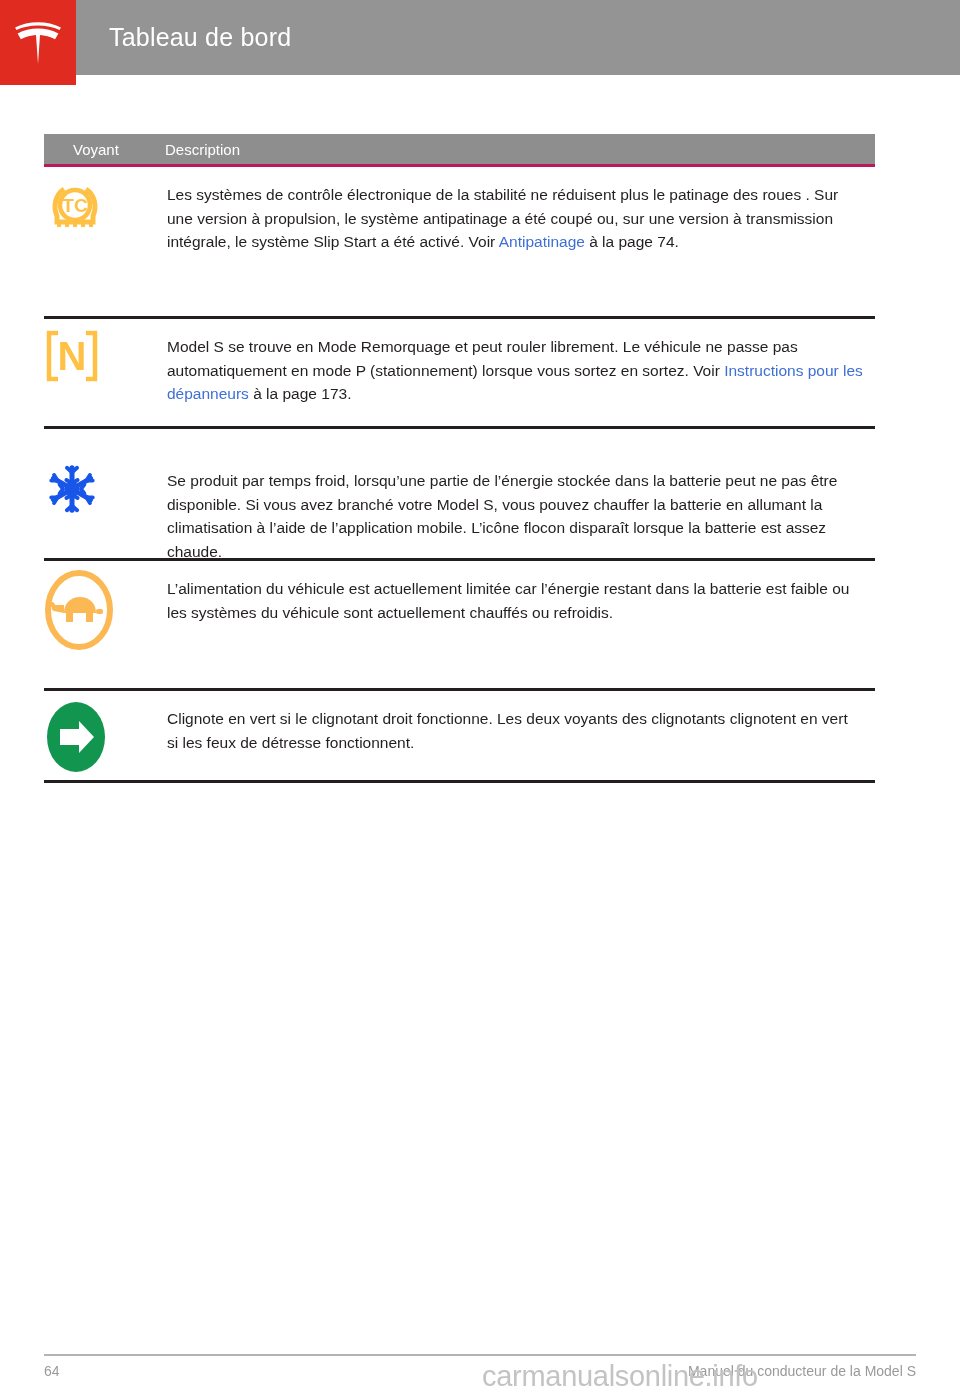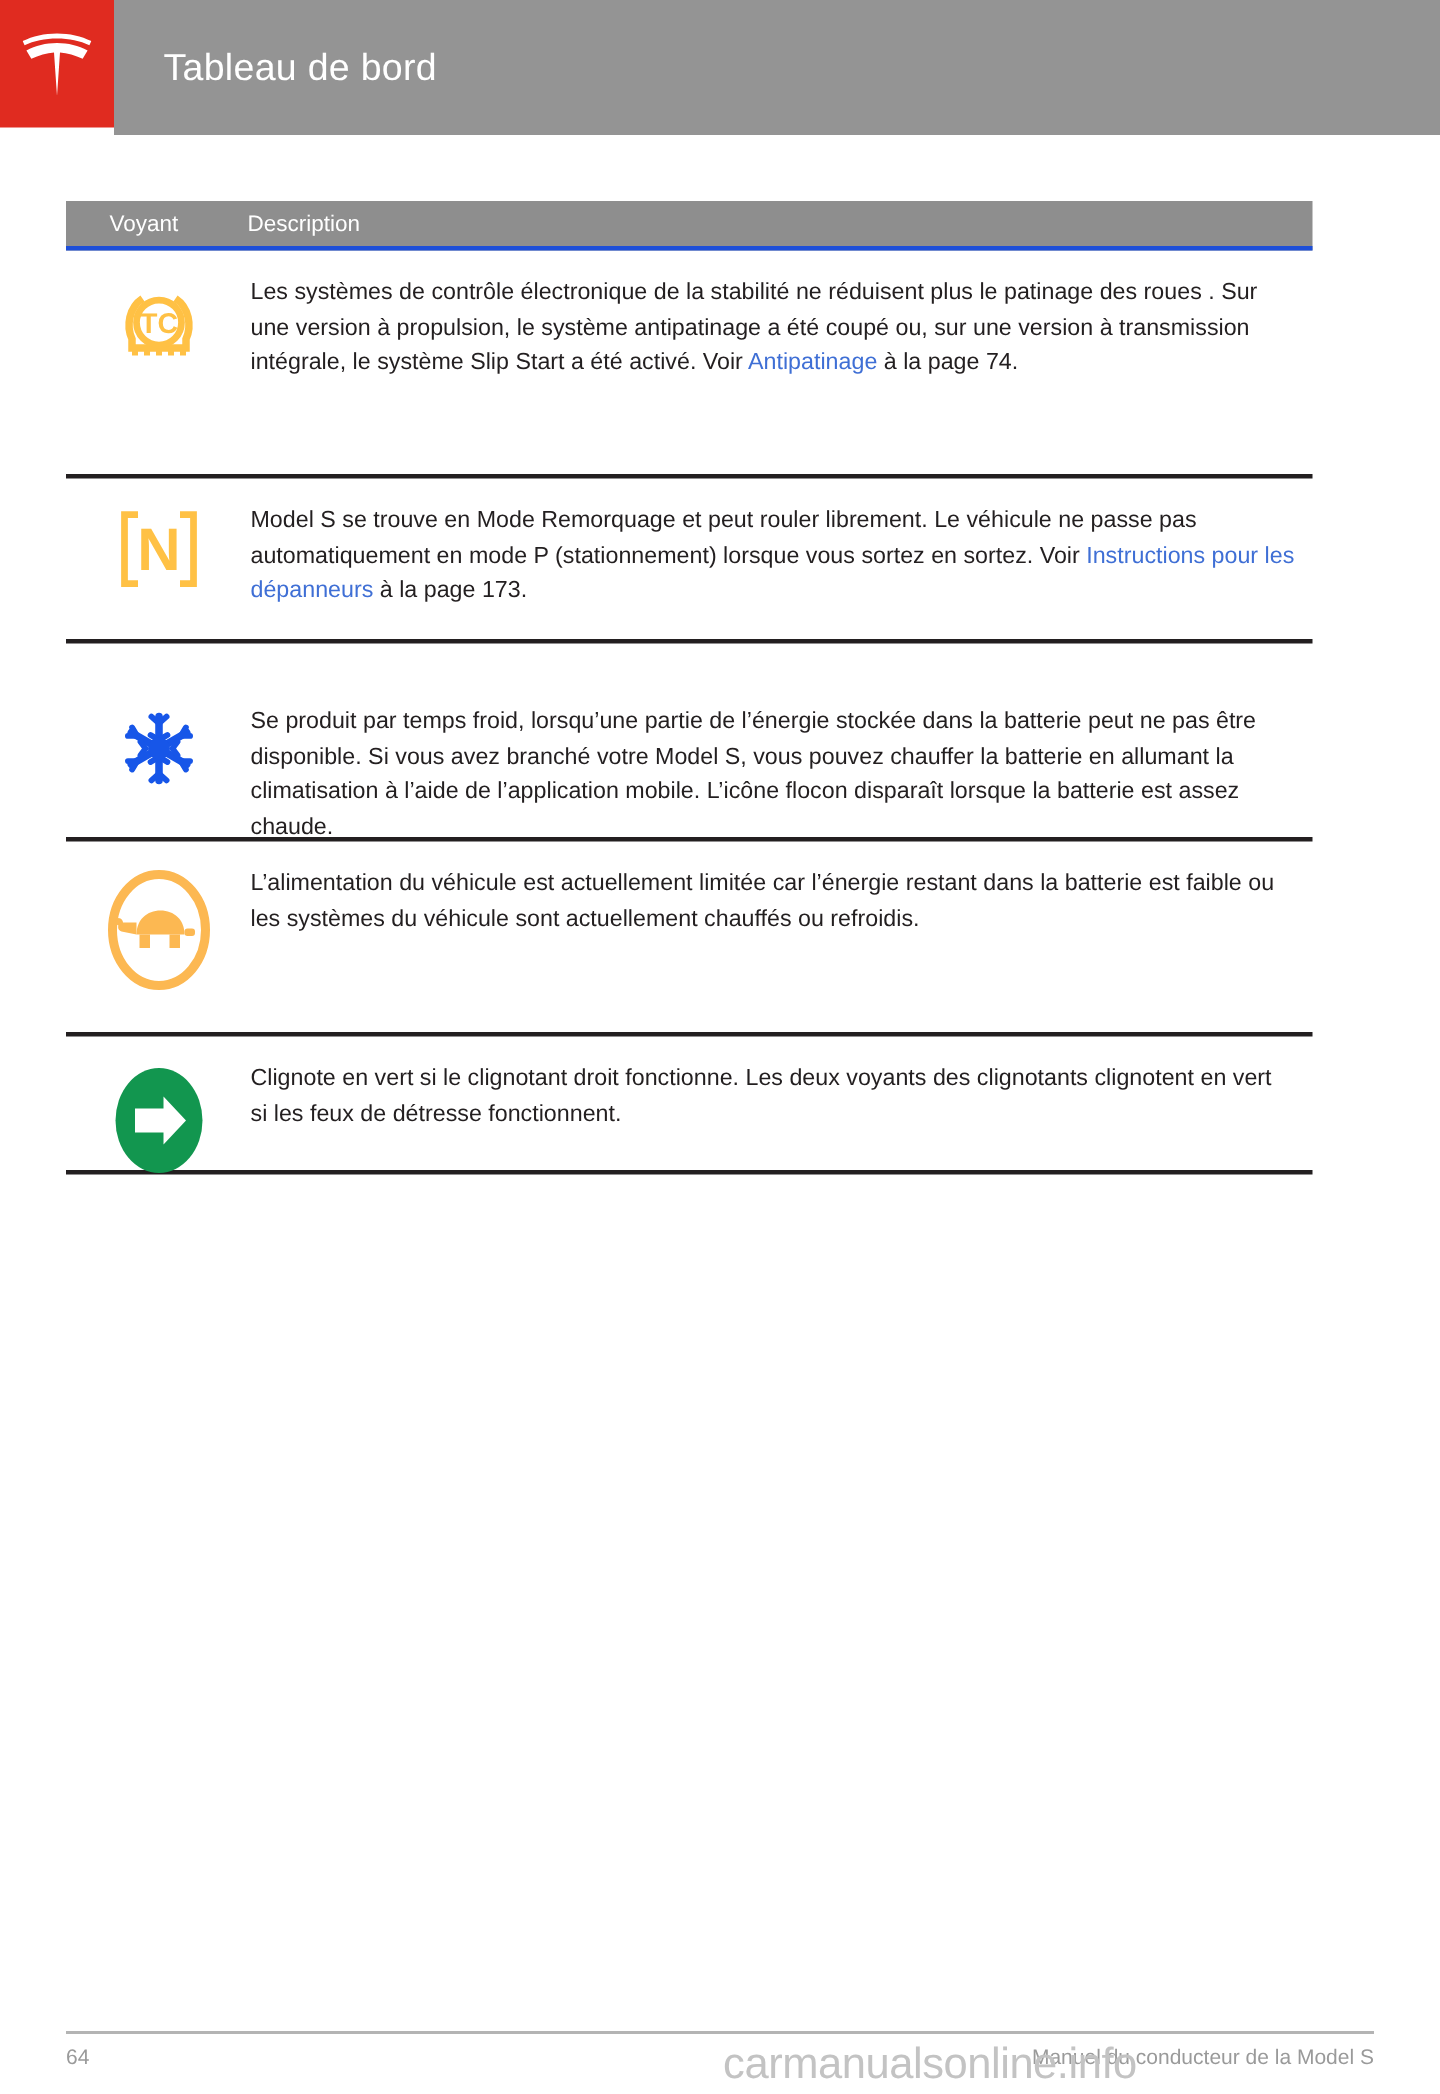--- a/index.html
+++ b/index.html
@@ -14,21 +14,21 @@
     font-family: "Liberation Sans", sans-serif;
     color: #231f20;
     overflow: hidden;
   }
 
   
   .banner {
     position: absolute;
     left: 0; top: 0;
     width: 960px;
-    height: 90px;
+    height: 75px;
     display: flex;
     align-items: stretch;
   }
   .banner-logo {
     width: 76px;
     height: 85px;
     background: #e02b20;
     display: flex;
     align-items: center;
     justify-content: center;
@@ -54,42 +54,42 @@
     position: absolute;
     left: 44px;
     top: 134px;
     width: 831px;
   }
   .thead {
     background: #8e8e8e;
     height: 30px;
     display: flex;
     align-items: center;
-    border-bottom: 3px solid #1d4ed8;
+    border-bottom: 3px solid #be185d;
   }
   .th {
     color: #ffffff;
     font-size: 15px;
     font-weight: 400;
   }
   .th-voyant { width: 90px; padding-left: 29px; box-sizing: border-box; }
   .th-desc   { padding-left: 31px; }
 
   .row {
     display: flex;
     align-items: flex-start;
     border-bottom: 3px solid #231f20;
     box-sizing: border-box;
   }
   .row-icon {
     width: 123px;
     flex: 0 0 123px;
     display: flex;
-    justify-content: center;
-    padding-top: 18px;
+    justify-content: flex-start;
+    padding-top: 8px;
     box-sizing: border-box;
   }
   .row-desc {
     flex: 1 1 auto;
     padding: 16px 12px 0 0;
     font-size: 15.5px;
     line-height: 23.5px;
     color: #231f20;
   }
   .lnk { color: #3f6fd5; }

